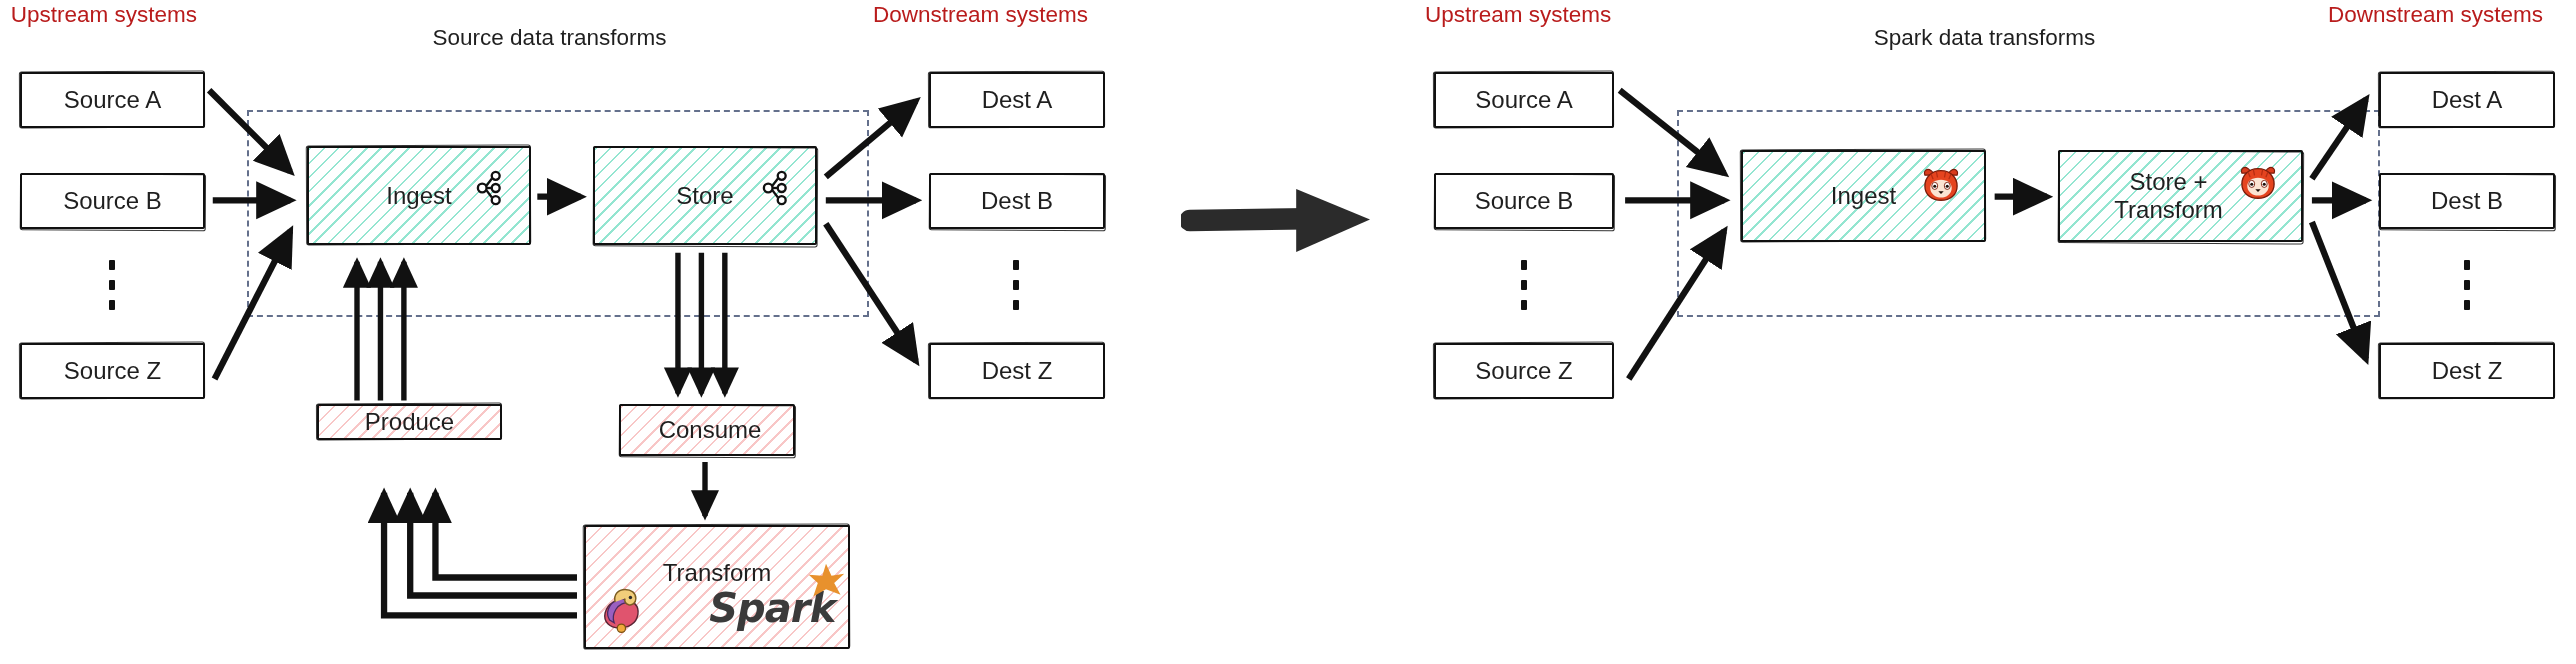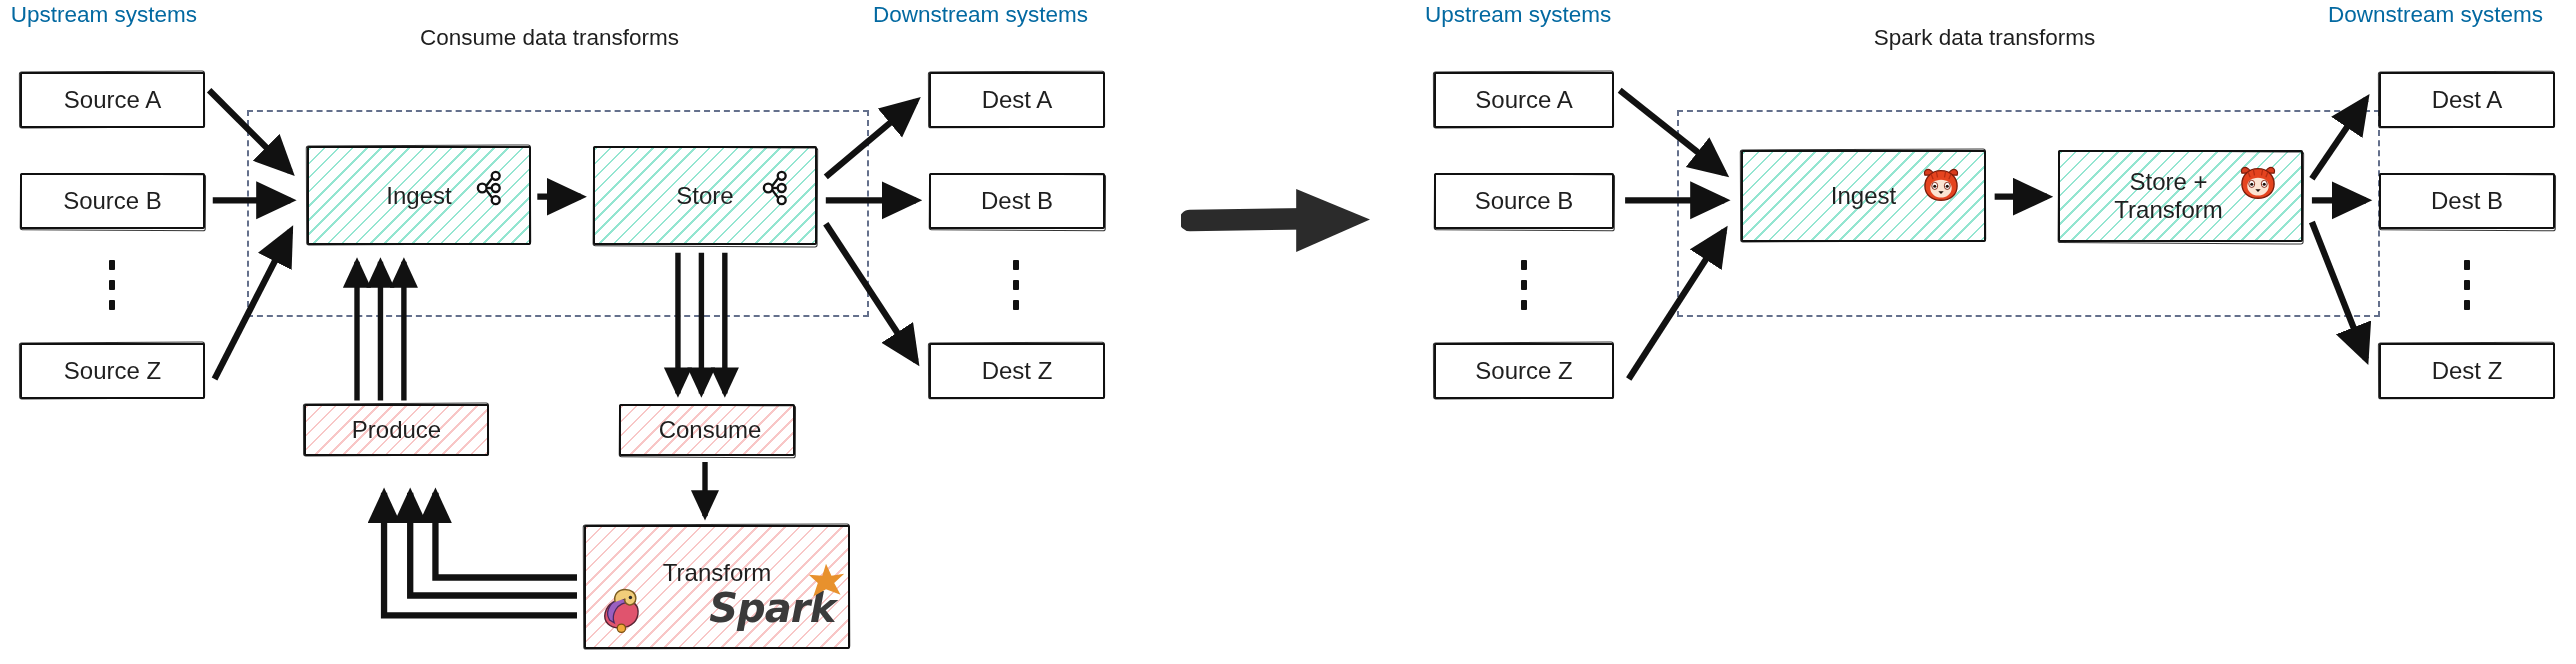--- a/index.html
+++ b/index.html
@@ -3,21 +3,21 @@
 <meta charset="utf-8">
 <style>
   html,body{margin:0;padding:0;background:#ffffff;}
   body{width:2576px;height:665px;position:relative;overflow:hidden;
        font-family:"Liberation Sans","DejaVu Sans",sans-serif;color:#1f1f1f;}
 
   .panel{position:absolute;top:0;height:665px;}
   #panel-left{left:0;width:1172px;}
   #panel-right{left:1416px;width:1160px;}
 
-  .lbl{position:absolute;font-size:22.5px;color:#0369a1;white-space:nowrap;line-height:1;}
+  .lbl{position:absolute;font-size:22.5px;color:#b91c1c;white-space:nowrap;line-height:1;}
   .section-title{position:absolute;font-size:22.5px;color:#1f1f1f;white-space:nowrap;
                  text-align:center;line-height:1;}
 
   
   .box{position:absolute;box-sizing:border-box;display:flex;align-items:center;
        justify-content:center;background:#ffffff;
        border:2.7px solid #111;border-radius:1.8px;}
   .box .cap{position:relative;z-index:3;font-size:24px;text-align:center;line-height:1.15;
             white-space:pre-line;}
   
@@ -60,21 +60,21 @@
              font-size:40px;color:#3b3b3b;letter-spacing:-0.9px;}
   .spark-star{position:absolute;}
 </style>
 </head>
 <body>
 
 <div class="panel" id="panel-left">
 
   <div class="lbl" style="left:10.8px;top:3.6px;">Upstream systems</div>
   <div class="lbl" style="left:873px;top:3.6px;">Downstream systems</div>
-  <div class="section-title" style="left:270px;top:27px;width:559px;">Consume data transforms</div>
+  <div class="section-title" style="left:270px;top:27px;width:559px;">Source data transforms</div>
 
   <div class="dashbox" style="left:247px;top:110px;width:622px;height:207px;"></div>
 
   <div class="box plain" style="left:20px;top:72px;width:185px;height:56px;">
     <span class="cap">Source A</span>
   </div>
   <div class="box plain sk2" style="left:20px;top:173px;width:185px;height:56px;">
     <span class="cap">Source B</span>
   </div>
   <div class="vdots" style="left:109px;top:260px;">
@@ -128,21 +128,21 @@
   </div>
   <div class="vdots" style="left:1013px;top:260px;">
       <i></i>
       <i></i>
       <i></i>
     </div>
   <div class="box plain" style="left:929px;top:343px;width:176px;height:56px;">
     <span class="cap">Dest Z</span>
   </div>
 
-  <div class="box pink" style="left:304px;top:404px;width:185px;height:52px;">
+  <div class="box pink" style="left:317px;top:404px;width:185px;height:36px;">
     <span class="cap">Produce</span>
   </div>
   <div class="box pink sk2" style="left:619px;top:404px;width:176px;height:52px;padding-left:6px;">
     <span class="cap">Consume</span>
   </div>
 
   <div class="box pink" style="left:584px;top:525px;width:266px;height:124px;">
     <span class="cap" style="position:absolute;left:0;right:0;top:32px;">Transform</span>
 
     <span class="logo flink" style="left:10.8px;bottom:7.2px;">

